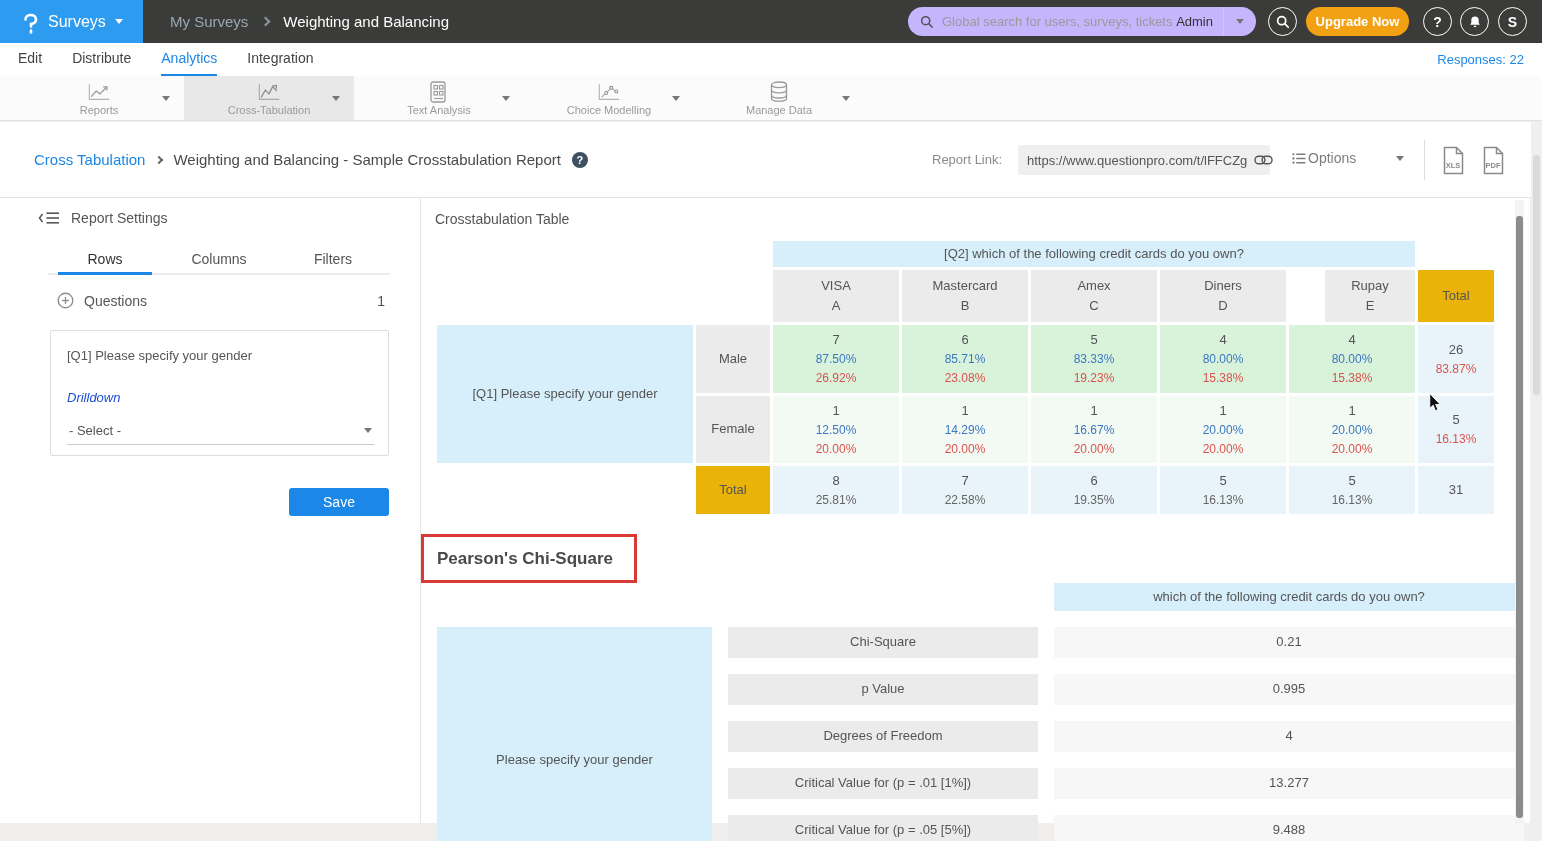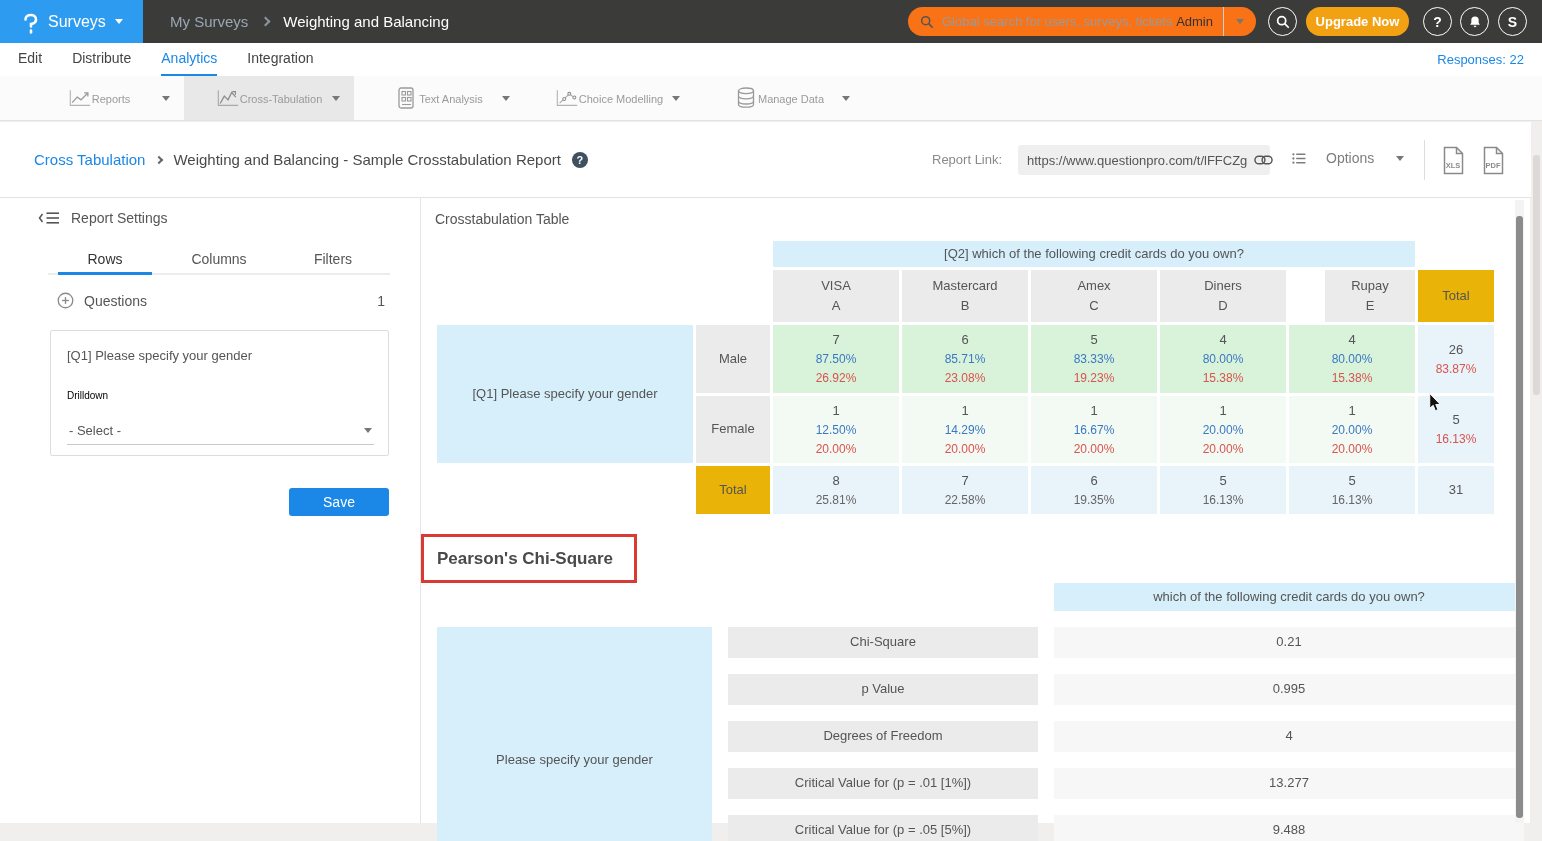--- a/index.html
+++ b/index.html
@@ -11,21 +11,21 @@
   #logo-block { position:absolute; left:0; top:0; width:143px; height:43px; background:#2d9bf0; display:flex; align-items:center; padding-left:22px; gap:9px; cursor:pointer; }
   #logo-block .product { color:#fff; font-size:16px; }
   .caret { width:0; height:0; border-left:4px solid transparent; border-right:4px solid transparent; border-top:5px solid #777; display:inline-block; }
   .caret.white { border-top-color:#fff; }
   #nav-breadcrumb { position:absolute; left:170px; top:0; height:43px; display:flex; align-items:center; gap:14px; }
   #nav-breadcrumb .parent { color:#9aa7b1; font-size:15px; }
   #nav-breadcrumb .current { color:#fff; font-size:15px; }
   .chev { width:7px; height:7px; border-top:2px solid #8b959d; border-right:2px solid #8b959d; transform:rotate(45deg); display:inline-block; }
   .chev.dark { border-color:#666; width:6px; height:6px; }
 
-  #search-pill { position:absolute; left:908px; top:7px; width:348px; height:29px; background:#f97316; border-radius:15px; display:flex; align-items:center; padding:0 0 0 12px; }
+  #search-pill { position:absolute; left:908px; top:7px; width:348px; height:29px; background:#c4b5fd; border-radius:15px; display:flex; align-items:center; padding:0 0 0 12px; }
   #search-pill .icn svg { width:14px; height:14px; display:block; }
   #search-pill input { border:none; outline:none; flex:1; font-size:13px; color:#444; margin-left:8px; font-family:"Liberation Sans",sans-serif; background:transparent; }
   #search-pill input::placeholder { color:#9a9a9a; }
   #search-scope { font-size:13px; color:#333; padding-right:10px; }
   #search-split { width:1px; height:29px; background:#cfcfcf; }
   #search-caret-btn { width:32px; height:29px; display:flex; align-items:center; justify-content:center; cursor:pointer; }
 
   .nav-circle { position:absolute; top:7px; width:29px; height:29px; border:1.5px solid #fff; border-radius:50%; display:flex; align-items:center; justify-content:center; color:#fff; cursor:pointer; }
   .nav-circle svg { width:14px; height:14px; display:block; }
   .nav-circle.glyph { font-size:14px; font-weight:bold; }
@@ -33,37 +33,37 @@
 
   
   #tabrow { position:absolute; left:0; top:43px; width:1542px; height:33px; background:#fff; }
   #survey-tabs { position:absolute; left:18px; top:0; height:33px; display:flex; gap:30px; }
   #survey-tabs .tab { font-size:14px; color:#444; line-height:31px; cursor:pointer; }
   #survey-tabs .tab.active { color:#1b87e6; border-bottom:2px solid #1b87e6; }
   #responses-badge { position:absolute; right:18px; top:0; line-height:33px; font-size:13px; color:#1b87e6; }
 
   
   #toolbar { position:absolute; left:0; top:76px; width:1542px; height:45px; background:#fbfbfb; border-bottom:1px solid #e2e2e2; display:flex; padding-left:14px; }
-  .tool-btn { width:170px; height:44px; position:relative; display:flex; flex-direction:row; align-items:center; justify-content:center; cursor:pointer; }
+  .tool-btn { width:170px; height:44px; position:relative; display:flex; flex-direction:column; align-items:center; justify-content:center; cursor:pointer; }
   .tool-btn.active { background:#e8e8e8; }
   .tool-btn .icn svg { width:24px; height:22px; display:block; }
   .tool-label { font-size:11px; color:#9a9a9a; margin-top:1px; }
   .tool-caret { position:absolute; right:14px; top:20px; }
 
   
   #report-header { position:absolute; left:0; top:122px; width:1542px; height:76px; background:#fff; border-bottom:1px solid #e3e3e3; }
   #report-breadcrumb { position:absolute; left:34px; top:0; height:75px; display:flex; align-items:center; gap:11px; }
   #report-breadcrumb .link { color:#1b87e6; font-size:15px; cursor:pointer; }
   #report-breadcrumb .title { color:#4a4a4a; font-size:15px; }
   .help-circle { width:16px; height:16px; border-radius:50%; background:#3f5061; color:#fff; font-size:11px; font-weight:bold; display:flex; align-items:center; justify-content:center; cursor:pointer; }
   #report-link-label { position:absolute; left:932px; top:30px; font-size:13px; color:#8a8a8a; }
   #report-link-box { position:absolute; left:1018px; top:23px; width:252px; height:30px; background:#efefef; border-radius:3px; display:flex; align-items:center; padding:0 9px; gap:7px; }
   #report-link-box .url { font-size:13px; color:#555; flex:1; white-space:nowrap; }
   #report-link-box .icn svg { width:19px; height:12px; display:block; }
-  #options-btn { position:absolute; left:1292px; top:28px; display:flex; align-items:center; gap:20px; color:#7d7d7d; font-size:14px; cursor:pointer; }
+  #options-btn { position:absolute; left:1292px; top:28px; display:flex; align-items:center; gap:2px; color:#7d7d7d; font-size:14px; cursor:pointer; }
   #options-btn .icn svg { width:14px; height:13px; display:block; }
   #options-caret { position:absolute; left:1396px; top:34px; }
   #header-vdiv { position:absolute; left:1424px; top:18px; height:40px; border-left:1px solid #ddd; }
   .export-btn { position:absolute; top:24px; width:24px; height:29px; cursor:pointer; }
   .export-btn svg { width:24px; height:29px; display:block; }
   #export-xls { left:1441px; } #export-pdf { left:1481px; }
 
   
   #content { position:absolute; left:0; top:198px; width:1530px; height:625px; background:#fff; }
   #panel-divider { position:absolute; left:420px; top:0; height:625px; border-left:1px solid #e5e5e5; }
@@ -76,21 +76,21 @@
   #settings-tabs .stab { flex:1; text-align:center; font-size:14px; color:#555; line-height:27px; cursor:pointer; position:relative; }
   #settings-tabs .stab.active { color:#333; }
   #settings-tabs .stab.active::after { content:""; position:absolute; left:10px; right:10px; bottom:-2px; height:3px; background:#1b87e6; }
   #questions-row { position:absolute; left:48px; top:93px; width:342px; height:20px; }
   #questions-row .icn { position:absolute; left:9px; top:1px; } 
   #questions-row .icn svg { width:17px; height:17px; display:block; }
   #questions-label { position:absolute; left:36px; top:2px; font-size:14px; color:#555; }
   #questions-count { position:absolute; right:5px; top:2px; font-size:14px; color:#555; }
   #question-box { position:absolute; left:50px; top:132px; width:339px; height:126px; border:1px solid #ddd; border-radius:2px; }
   #question-text { position:absolute; left:16px; top:17px; font-size:13px; color:#555; }
-  #drilldown-label { position:absolute; left:16px; top:59px; font-size:10px; color:#000000; }
+  #drilldown-label { position:absolute; left:16px; top:59px; font-size:13px; color:#1d4ed8;font-style:italic; }
   #drilldown-select { position:absolute; left:16px; top:86px; width:307px; height:28px; border-bottom:1px solid #c9c9c9; cursor:pointer; }
   #drilldown-select .val { position:absolute; left:2px; top:6px; font-size:13px; color:#555; }
   #drilldown-select .caret { position:absolute; right:2px; top:11px; }
   #save-btn { position:absolute; left:289px; top:290px; width:100px; height:28px; background:#1b87e6; border-radius:3px; color:#fff; font-size:14px; display:flex; align-items:center; justify-content:center; cursor:pointer; }
 
   
   #crosstab-title { position:absolute; left:435px; top:13px; font-size:14px; color:#555; }
   #crosstab-grid { position:absolute; left:437px; top:43px; display:grid;
       grid-template-columns:256px 74px repeat(5,126px) 76px;
       grid-template-rows:26px 52px 68px 67px 48px; gap:3px; }

